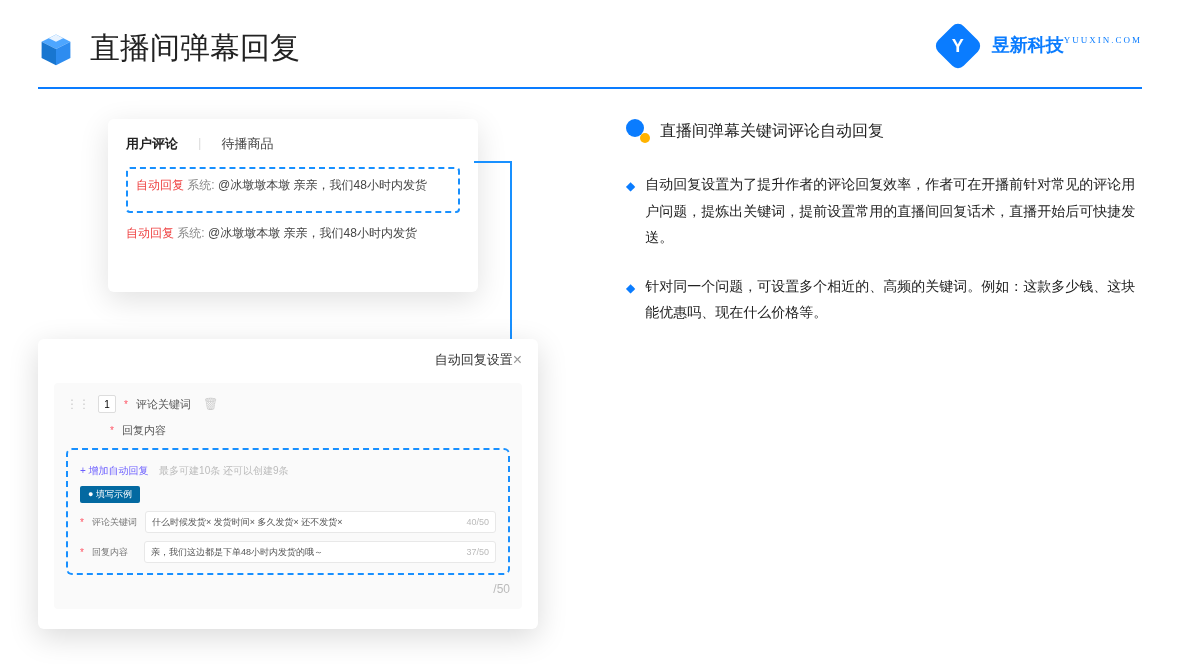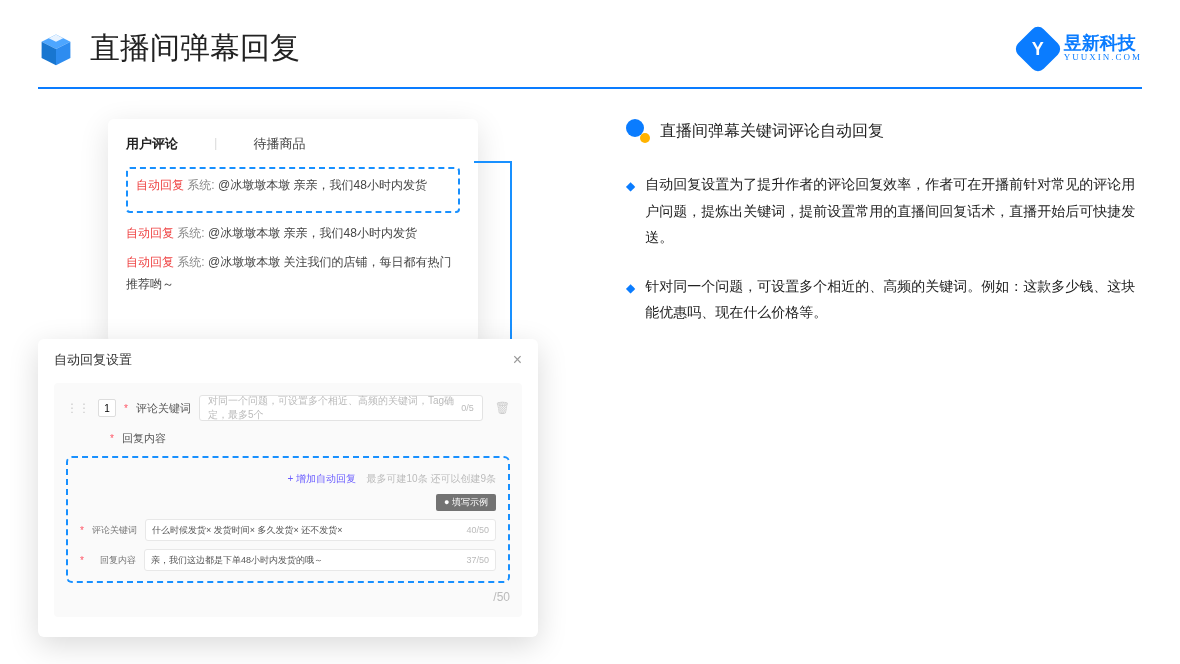--- a/index.html
+++ b/index.html
@@ -1,56 +1,56 @@
 <!DOCTYPE html>
 <html><head>
 <meta charset="utf-8">
 <style>
 *{margin:0;padding:0;box-sizing:border-box;}
 body{width:1180px;height:664px;font-family:-apple-system,BlinkMacSystemFont,"PingFang SC","Microsoft YaHei",sans-serif;background:#fff;position:relative;overflow:hidden;}
-.header{padding:28px 38px 0;display:flex;align-items:center;justify-content:space-between;}
+.header{padding:28px 38px 0;display:flex;align-items:flex-start;justify-content:space-between;}
 .hleft{display:flex;align-items:center;gap:16px;}
 .cube{width:36px;height:36px;position:relative;}
 .cube svg{width:100%;height:100%;}
 .title{font-size:30px;color:#222;font-weight:500;}
 .brand{display:flex;align-items:center;gap:8px;}
 .brand-icon{width:36px;height:36px;background:#0a7cff;border-radius:8px;display:flex;align-items:center;justify-content:center;color:#fff;font-weight:700;font-size:18px;transform:rotate(45deg);}
 .brand-icon span{transform:rotate(-45deg);}
-.brand-text{display:flex;flex-direction:column;line-height:1.1;}
+.brand-text{display:flex;flex-direction:row;line-height:1.1;margin-left:8px;}
 .brand-cn{font-size:18px;font-weight:700;color:#0a7cff;}
 .brand-en{font-size:9px;color:#0a7cff;letter-spacing:2px;font-family:Liberation Serif, serif;}
 .divider{height:2px;background:#0a7cff;margin:18px 38px 0;}
 .body{display:flex;padding:30px 38px 0;gap:40px;}
 .left{width:520px;position:relative;height:500px;}
 .right{flex:1;padding-left:28px;}
 .card-comments{position:absolute;top:0;left:70px;width:370px;background:#fff;box-shadow:0 8px 30px rgba(0,0,0,0.12);border-radius:6px;padding:16px 18px 40px;}
-.tabs{display:flex;gap:36px;margin-bottom:14px;font-size:13px;}
+.tabs{display:flex;gap:20px;margin-bottom:14px;font-size:13px;}
 .tab-active{font-weight:700;color:#222;}
 .tab-inactive{color:#404040;}
 .tabsep{color:#ddd;}
 .cmt{font-size:12px;line-height:1.8;color:#444;margin-bottom:8px;}
 .cmt .tag{color:#ef4444;}
 .cmt .sys{color:#888;}
 .dash-cyan{border:2px dashed #1890ff;border-radius:4px;padding:6px 8px;margin-bottom:10px;}
 .card-settings{position:absolute;top:220px;left:0;width:500px;background:#fff;box-shadow:0 8px 30px rgba(0,0,0,0.15);border-radius:6px;padding:12px 16px 20px;}
-.sethdr{display:flex;justify-content:space-between;align-items:center;font-size:13px;color:#333;padding-bottom:8px;}
+.sethdr{display:flex;justify-content:flex-end;align-items:center;font-size:13px;color:#333;padding-bottom:8px;}
 .close{color:#999;font-size:16px;cursor:pointer;}
 .setbody{background:#fafafa;border-radius:4px;padding:12px;margin-top:6px;}
 .row{display:flex;align-items:center;gap:8px;margin-bottom:10px;font-size:11px;}
 .drag{color:#ccc;font-size:12px;}
 .num{width:18px;height:18px;border:1px solid #ddd;border-radius:2px;display:flex;align-items:center;justify-content:center;font-size:10px;background:#fff;}
 .star{color:#f56;font-size:10px;}
 .lbl{color:#555;font-size:11px;min-width:50px;}
 .inp{flex:1;border:1px solid #e3e3e3;border-radius:3px;padding:5px 8px;font-size:10px;color:#bbb;background:#fff;height:26px;display:flex;align-items:center;justify-content:space-between;}
 .cnt{color:#bbb;font-size:9px;}
 .trash{color:#ccc;font-size:12px;margin-left:4px;}
-.dash2{border:2px dashed #1890ff;border-radius:6px;padding:10px 12px;margin-top:6px;text-align:right;}
+.dash2{border:2px dashed #1890ff;border-radius:6px;padding:10px 12px;margin-top:6px;}
 .addlink{color:#6b5eff;font-size:10px;}
 .addhint{color:#bbb;font-size:10px;margin-left:6px;}
-.badge{display:inline-block;background:#737373;color:#fff;font-size:9px;padding:2px 8px;border-radius:2px;margin-top:8px;}
+.badge{display:inline-block;background:#0369a1;color:#fff;font-size:9px;padding:2px 8px;border-radius:2px;margin-top:8px;}
 .ex-row{display:flex;align-items:center;gap:8px;margin-top:8px;font-size:10px;}
 .ex-lbl{color:#777;font-size:9px;min-width:44px;}
 .ex-inp{flex:1;border:1px solid #e8e8e8;border-radius:3px;padding:4px 6px;background:#fff;font-size:9px;display:flex;align-items:center;gap:6px;justify-content:space-between;height:22px;}
 .chip{color:#555;}
 .line-conn{position:absolute;top:42px;left:436px;width:38px;height:380px;pointer-events:none;}
 .line-conn::before{content:"";position:absolute;top:0;left:0;width:38px;height:2px;background:#1890ff;}
 .line-conn::after{content:"";position:absolute;top:0;right:0;width:2px;height:380px;background:#1890ff;}
 .line-conn .b{position:absolute;bottom:0;right:0;width:18px;height:2px;background:#1890ff;}
 .section-hdr{display:flex;align-items:center;gap:10px;margin-bottom:28px;}
 .dot-icon{width:24px;height:24px;position:relative;}
@@ -103,46 +103,37 @@
           <span class="tag">自动回复</span>
           <span class="sys">系统:</span>
           <span>@冰墩墩本墩 亲亲，我们48小时内发货</span>
         </div>
       </div>
       <div class="cmt">
         <span class="tag">自动回复</span>
         <span class="sys">系统:</span>
         <span>@冰墩墩本墩 亲亲，我们48小时内发货</span>
       </div>
-      <div class="cmt">
-        <span class="tag">自动回复</span>
-        <span class="sys">系统:</span>
-        <span>@冰墩墩本墩 关注我们的店铺，每日都有热门推荐哟～</span>
-      </div>
     </div>
 
     <div class="line-conn">
         <div class="b"></div>
       </div>
 
     <div class="card-settings">
       <div class="sethdr">
         <span>自动回复设置</span>
         <span class="close">×</span>
       </div>
       <div class="setbody">
         <div class="row">
           <span class="drag">⋮⋮</span>
           <span class="num">1</span>
           <span class="star">*</span>
           <span class="lbl">评论关键词</span>
-          <div class="inp">
-            <span>对同一个问题，可设置多个相近、高频的关键词，Tag确定，最多5个</span>
-            <span class="cnt">0/5</span>
-          </div>
           <span class="trash">🗑</span>
         </div>
         <div class="row">
           <span style="width:36px"></span>
           <span class="star">*</span>
           <span class="lbl">回复内容</span>
           <span style="width:14px"></span>
         </div>
 
         <div class="dash2">

